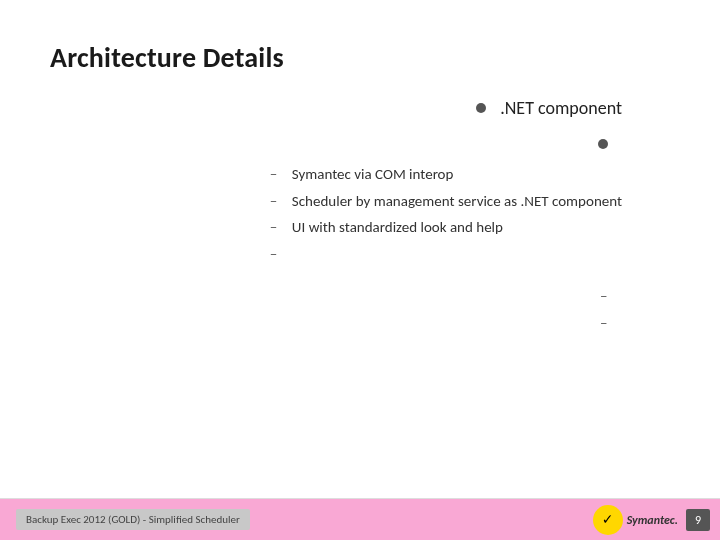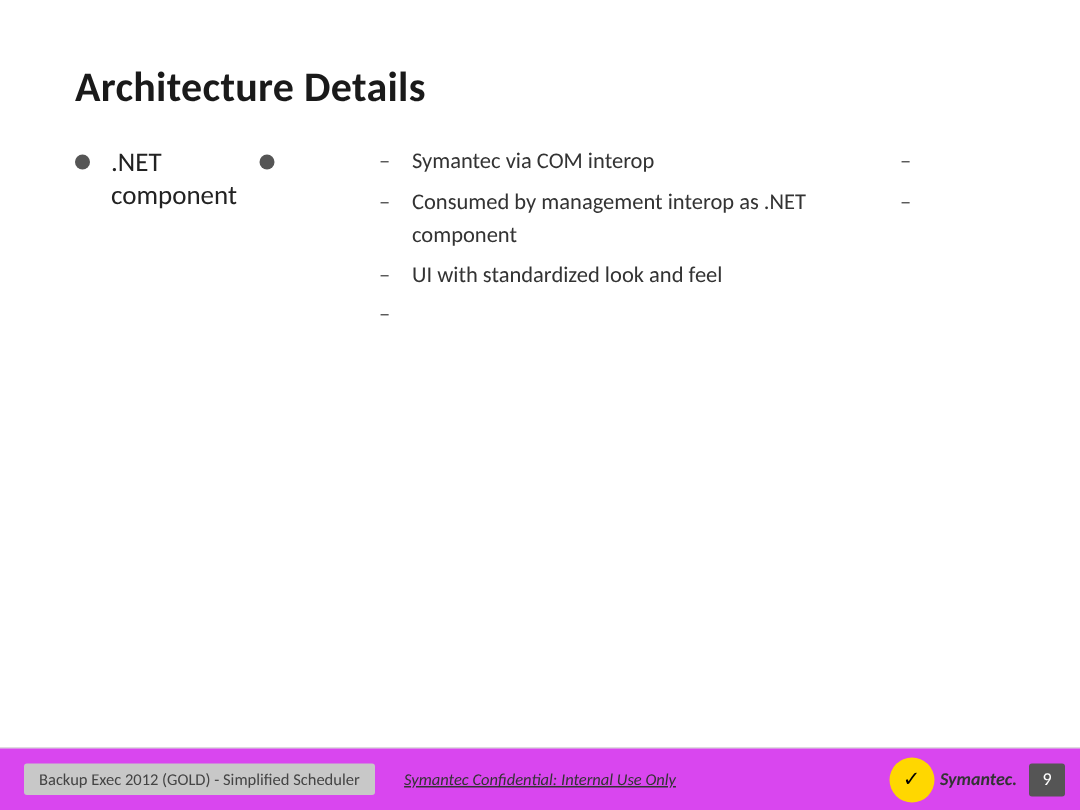--- a/index.html
+++ b/index.html
@@ -26,21 +26,23 @@
       font-size: 28px;
       font-weight: bold;
       color: #1a1a1a;
       margin-bottom: 22px;
       letter-spacing: 0.2px;
     }
 
     .bullet-list {
       list-style: none;
       display: flex;
+      flex-direction: column;
       gap: 4px;
+      align-items: flex-end;
     }
 
     .bullet-item {
       font-size: 18px;
       color: #222;
       display: flex;
       align-items: flex-start;
       margin-bottom: 10px;
     }
 
@@ -81,21 +83,21 @@
       color: #555;
       font-size: 15px;
     }
 
     .footer {
       position: absolute;
       bottom: 0;
       left: 0;
       right: 0;
       height: 42px;
-      background: #d946ef;
+      background: #f9a8d4;
       display: flex;
       align-items: center;
       justify-content: space-between;
       padding: 0 10px 0 16px;
       border-top: 1px solid #ddd;
     }
 
     .footer-left {
       font-size: 11px;
       color: #444;
@@ -172,25 +174,25 @@
     <li class="bullet-item">
       <span class="bullet-dot"></span>
     </li>
     <ul class="sub-list">
       <li class="sub-item">
         <span class="sub-dash">–</span>
         <span>Symantec via COM interop</span>
       </li>
       <li class="sub-item">
         <span class="sub-dash">–</span>
-        <span>Consumed by management interop as .NET component</span>
-      </li>
-      <li class="sub-item">
-        <span class="sub-dash">–</span>
-        <span>UI with standardized look and feel</span>
+        <span>Scheduler by management service as .NET component</span>
+      </li>
+      <li class="sub-item">
+        <span class="sub-dash">–</span>
+        <span>UI with standardized look and help</span>
       </li>
       <li class="sub-item">
         <span class="sub-dash">–</span>
       </li>
     </ul>
 
     <ul class="sub-list">
       <li class="sub-item">
         <span class="sub-dash">–</span>
       </li>
@@ -199,21 +201,20 @@
       </li>
     </ul>
 
   </ul>
 
 </div>
 
 <div class="footer">
   <div class="footer-left">Backup Exec 2012 (GOLD) - Simplified Scheduler</div>
 
-  <div class="footer-center">Symantec Confidential:  Internal Use Only</div>
 
   <div class="footer-right">
     <div class="symantec-logo">
       <div class="symantec-check">✓</div>
       <span class="symantec-text">Symantec.</span>
     </div>
     <div class="page-number">9</div>
   </div>
 </div>
 

